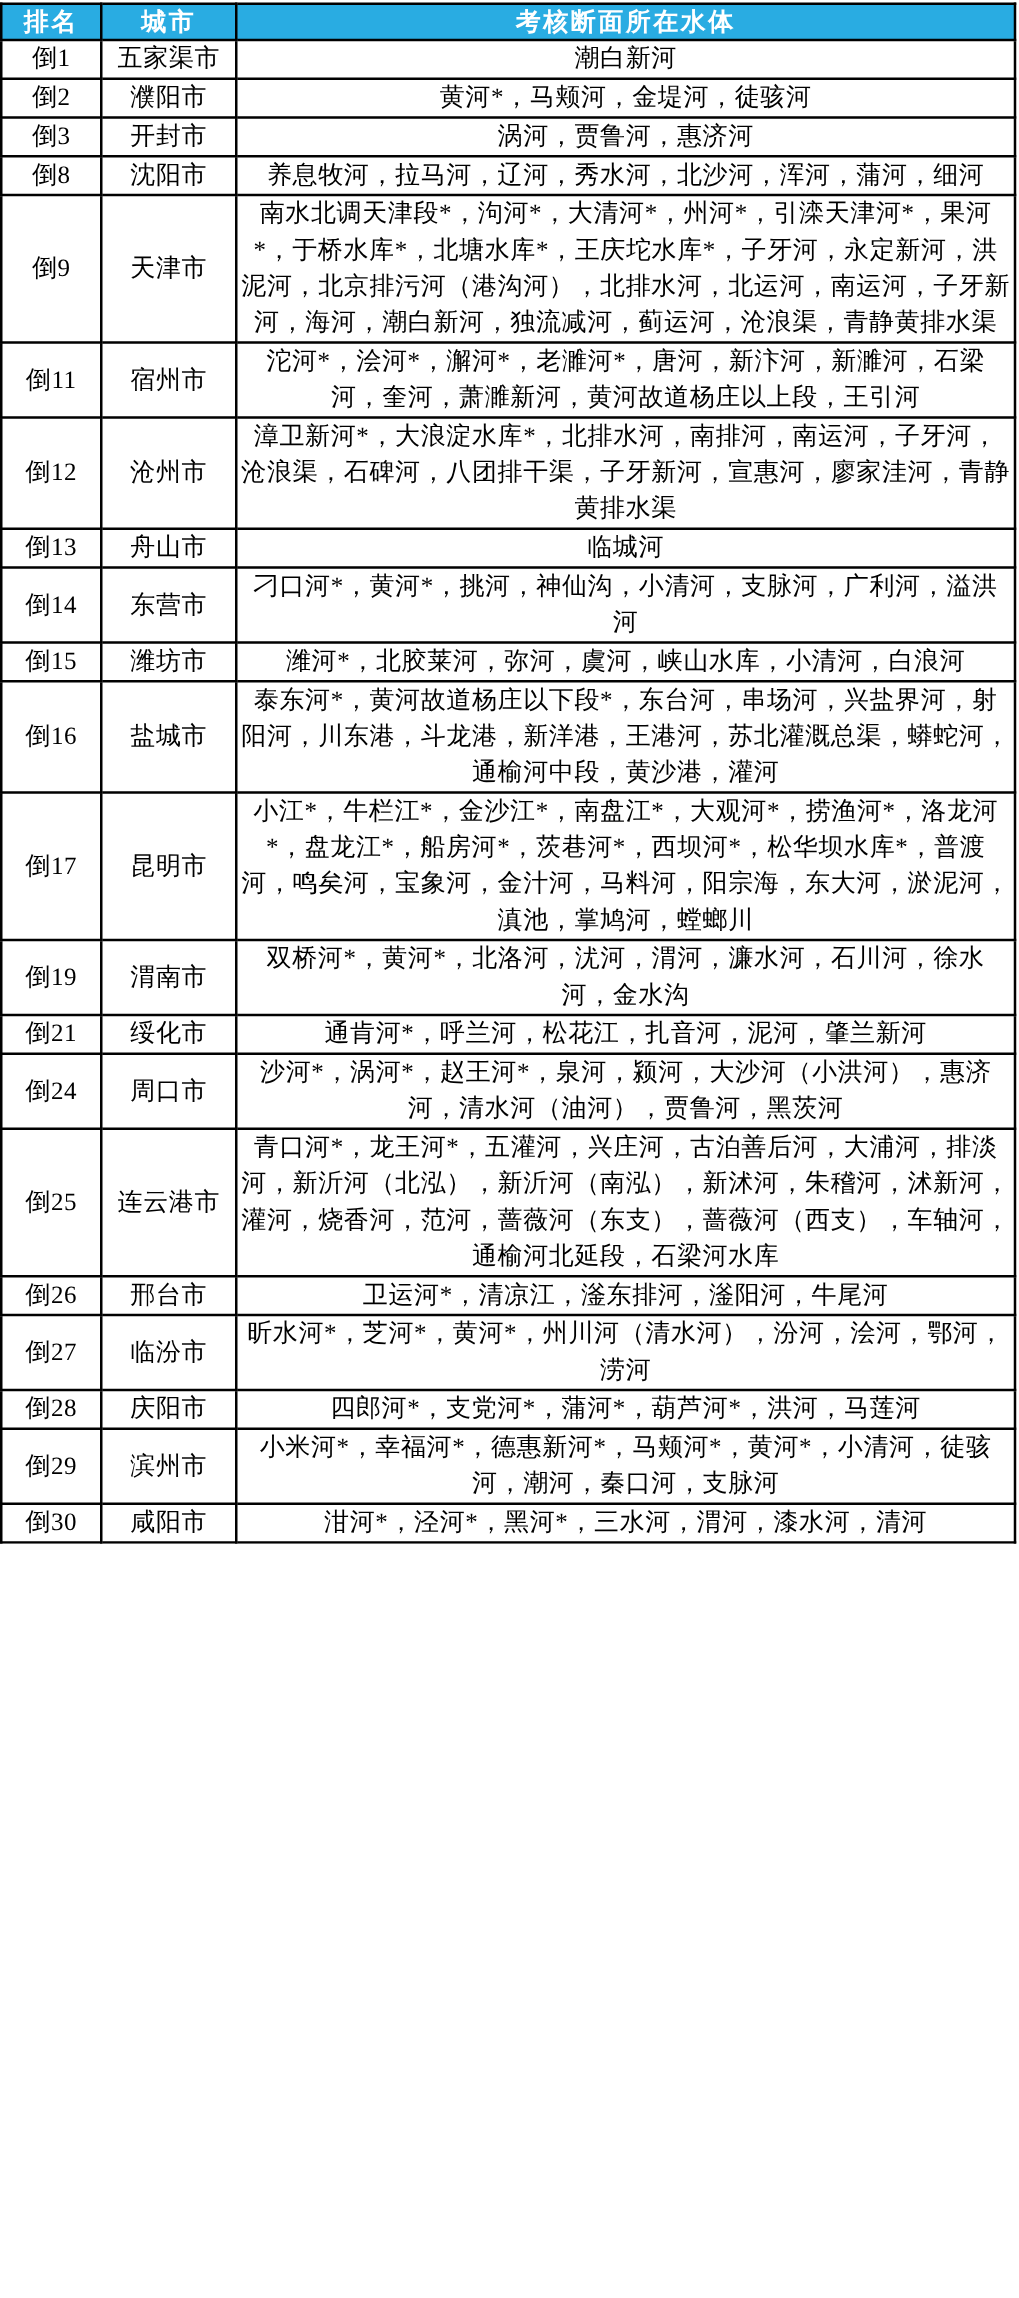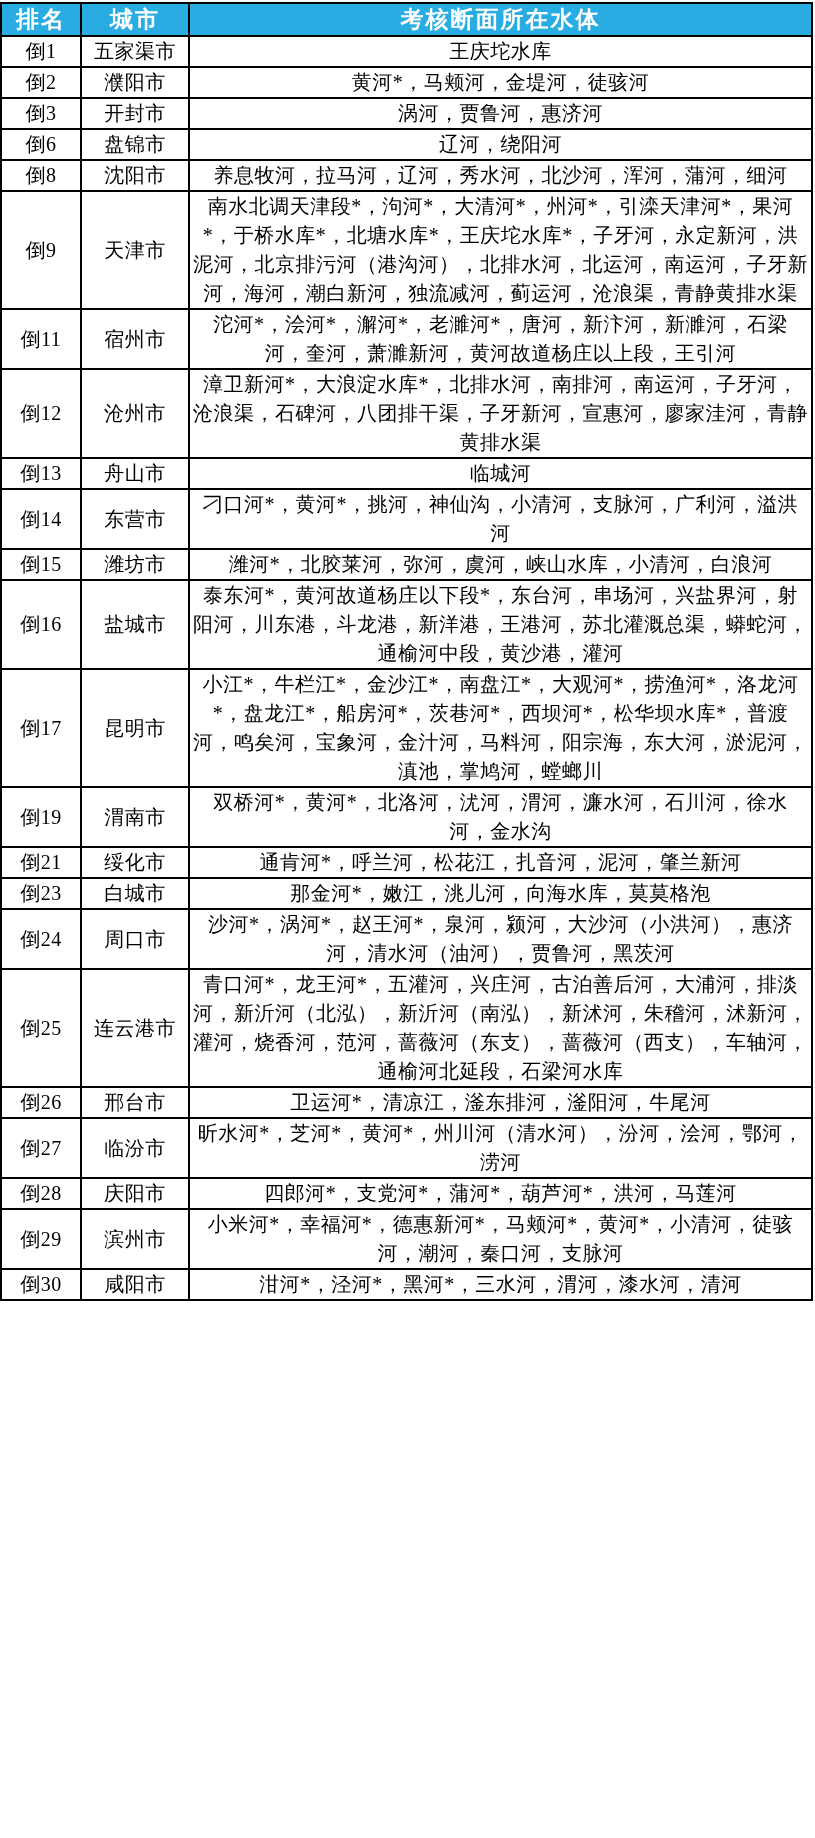--- a/index.html
+++ b/index.html
@@ -20,21 +20,21 @@
     border-collapse: collapse;
     table-layout: fixed;
     border: 2px solid #000;
   }
   table.rank-table col.c-rank { width: 80px; }
   table.rank-table col.c-city { width: 108px; }
   table.rank-table th {
     background: var(--header-bg, #29ACE2);
     color: var(--header-fg, #ffffff);
     font-weight: bold;
-    font-size: 23px;
+    font-size: 20px;
     height: 27px;
     border: 2px solid #000;
     padding: 0 2px;
     letter-spacing: 2px;
   }
   table.rank-table td {
     border: 2px solid #000;
     text-align: center;
     vertical-align: middle;
     font-size: 20px;
@@ -63,42 +63,37 @@
       <tr>
         <th>排名</th>
         <th>城市</th>
         <th>考核断面所在水体</th>
       </tr>
     </thead>
     <tbody>
   <tr>
     <td class="rank-cell">倒1</td>
     <td class="city-cell">五家渠市</td>
-    <td class="water-cell">王庆坨水库</td>
+    <td class="water-cell">潮白新河</td>
   </tr>
 
   <tr>
     <td class="rank-cell">倒2</td>
     <td class="city-cell">濮阳市</td>
     <td class="water-cell">黄河*，马颊河，金堤河，徒骇河</td>
   </tr>
 
   <tr>
     <td class="rank-cell">倒3</td>
     <td class="city-cell">开封市</td>
     <td class="water-cell">涡河，贾鲁河，惠济河</td>
   </tr>
 
 
 
-  <tr>
-    <td class="rank-cell">倒6</td>
-    <td class="city-cell">盘锦市</td>
-    <td class="water-cell">辽河，绕阳河</td>
-  </tr>
 
 
   <tr>
     <td class="rank-cell">倒8</td>
     <td class="city-cell">沈阳市</td>
     <td class="water-cell">养息牧河，拉马河，辽河，秀水河，北沙河，浑河，蒲河，细河</td>
   </tr>
 
   <tr>
     <td class="rank-cell">倒9</td>
@@ -157,25 +152,20 @@
   </tr>
 
 
   <tr>
     <td class="rank-cell">倒21</td>
     <td class="city-cell">绥化市</td>
     <td class="water-cell">通肯河*，呼兰河，松花江，扎音河，泥河，肇兰新河</td>
   </tr>
 
 
-  <tr>
-    <td class="rank-cell">倒23</td>
-    <td class="city-cell">白城市</td>
-    <td class="water-cell">那金河*，嫩江，洮儿河，向海水库，莫莫格泡</td>
-  </tr>
 
   <tr>
     <td class="rank-cell">倒24</td>
     <td class="city-cell">周口市</td>
     <td class="water-cell">沙河*，涡河*，赵王河*，泉河，颍河，大沙河（小洪河），惠济河，清水河（油河），贾鲁河，黑茨河</td>
   </tr>
 
   <tr>
     <td class="rank-cell">倒25</td>
     <td class="city-cell">连云港市</td>

